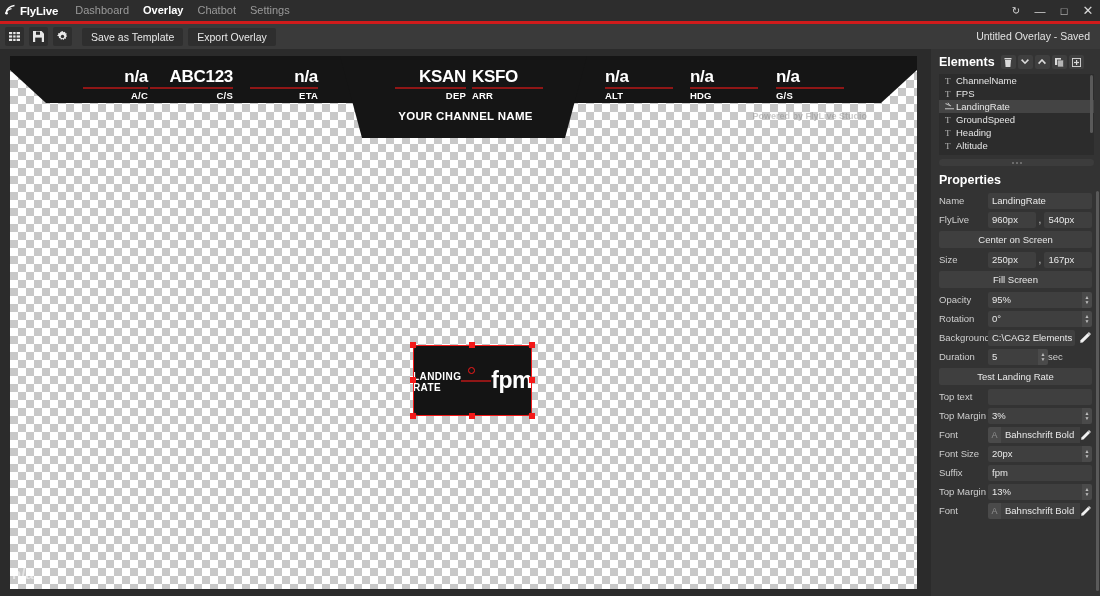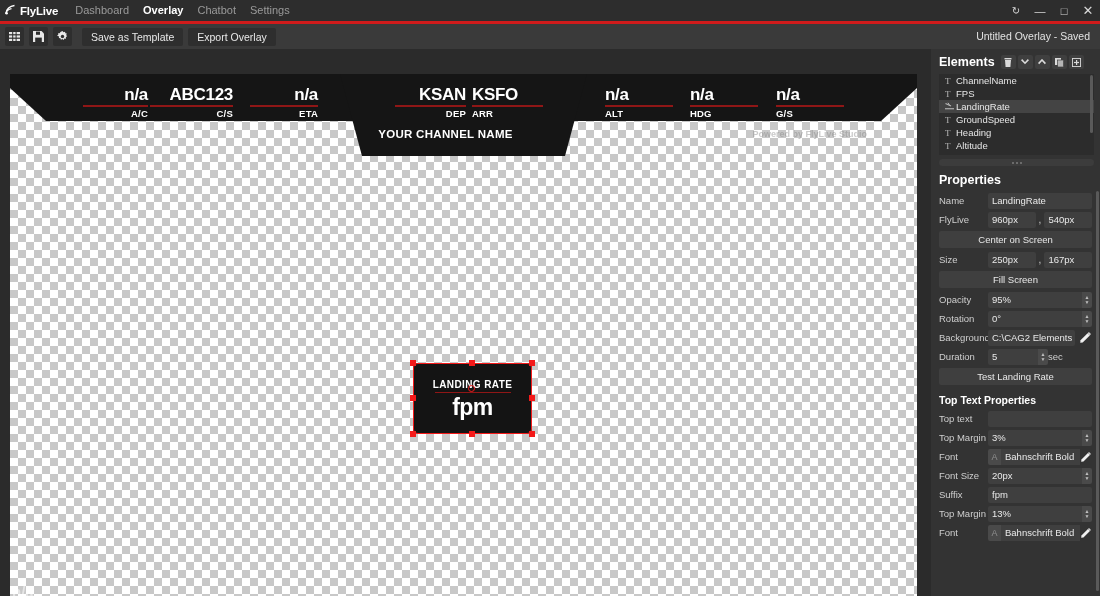--- a/index.html
+++ b/index.html
@@ -63,21 +63,21 @@
     position: absolute; right: 10px; top: 0; line-height: 25px;
     color: #e2e2e2; font-size: 10.5px;
   }
 
   
   #body { display: flex; height: 547px; }
 
   
   #canvaswrap {
     width: 931px; height: 547px; background: #2b2b2b;
-    padding: 25px 14px 7px 10px;
+    padding: 7px 14px 7px 10px;
   }
   #canvas {
     width: 907px; height: 533px; position: relative;
     background-color: #ffffff;
     background-image:
       linear-gradient(45deg, #c8c8c8 25%, transparent 25%, transparent 75%, #c8c8c8 75%),
       linear-gradient(45deg, #c8c8c8 25%, transparent 25%, transparent 75%, #c8c8c8 75%);
     background-size: 16px 16px;
     background-position: 0 0, 8px 8px;
     overflow: hidden;
@@ -107,21 +107,21 @@
     color: #fff; font-size: 17px; font-weight: bold;
     letter-spacing: -0.3px; line-height: 18px;
     padding-bottom: 1px;
   }
   .fld-rule { height: 1.5px; background: #8f1616; }
   .fld-lbl {
     color: #fff; font-size: 9.5px; font-weight: bold;
     letter-spacing: 0.2px; line-height: 14px;
   }
   #chname {
-    position: absolute; left: 312px; top: 54px; width: 247px;
+    position: absolute; left: 332px; top: 54px; width: 247px;
     text-align: center; color: #fff; font-size: 11.5px;
     font-weight: bold; letter-spacing: 0.3px; z-index: 5;
   }
   #watermark-tr {
     position: absolute; right: 50px; top: 55px;
     color: rgba(128,128,128,0.42); font-size: 9px; font-weight: bold;
   }
   #watermark-bl {
     position: absolute; left: 2px; bottom: 7px;
     color: rgba(255,255,255,0.55); font-size: 15px; font-weight: bold;
@@ -129,21 +129,21 @@
 
   
   #lrwidget {
     position: absolute; left: 403px; top: 289px;
     width: 119px; height: 71px;
   }
   #lrbox {
     position: absolute; inset: 0;
     background: #141414; border-radius: 5px;
     outline: 1.6px solid #f41a1a; outline-offset: -1px;
-    display: flex; flex-direction: column;
+    display: flex; flex-direction: row;
     align-items: center; justify-content: center;
     overflow: hidden;
   }
   #lrtitle {
     color: #fff; font-size: 10px; font-weight: bold;
     letter-spacing: 0.4px; margin-top: 3px;
   }
   #lrrule { width: 76px; height: 1.5px; background: #8f1616; margin: 2px 0 1px; }
   #lrvalue { color: #fff; font-size: 23px; font-weight: bold; letter-spacing: -0.5px; }
   .handle {
@@ -506,21 +506,20 @@
       <span class="fld" style="border-radius:2px 0 0 2px;flex:0 0 50px">5</span>
       <span class="spin">
           <span>▲</span>
           <span>▼</span>
         </span>
       <span class="unit">sec</span>
     </div>
 
     <button class="wbtn">Test Landing Rate</button>
 
-    <div class="secthdr">Top Text Properties</div>
 
     <div class="row">
       <span class="lbl">Top text</span>
       <span class="fld empty"></span>
     </div>
 
     <div class="row">
       <span class="lbl">Top Margin</span>
       <span class="fld" style="border-radius:2px 0 0 2px">3%</span>
       <span class="spin">

